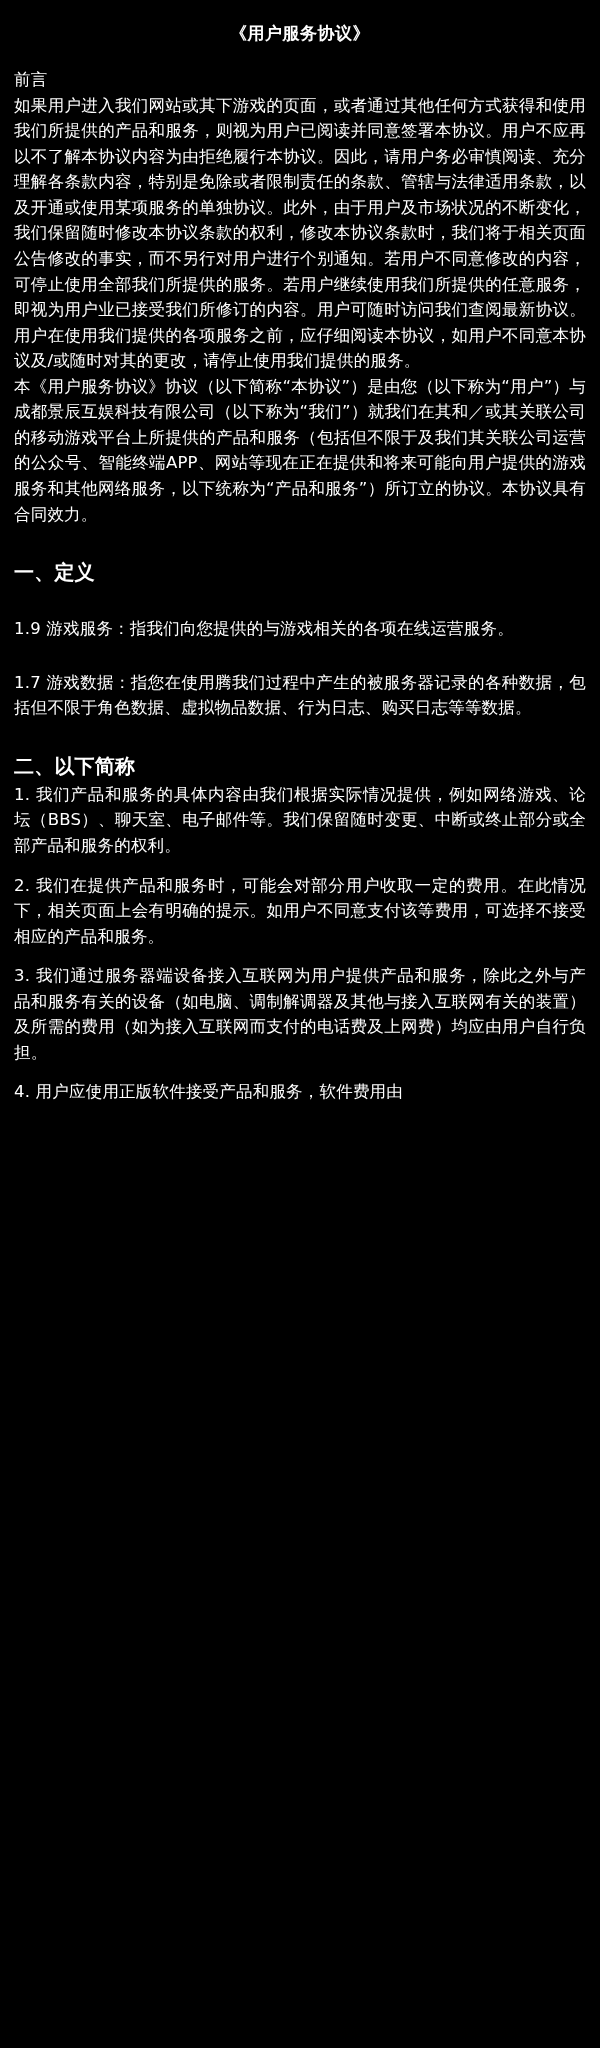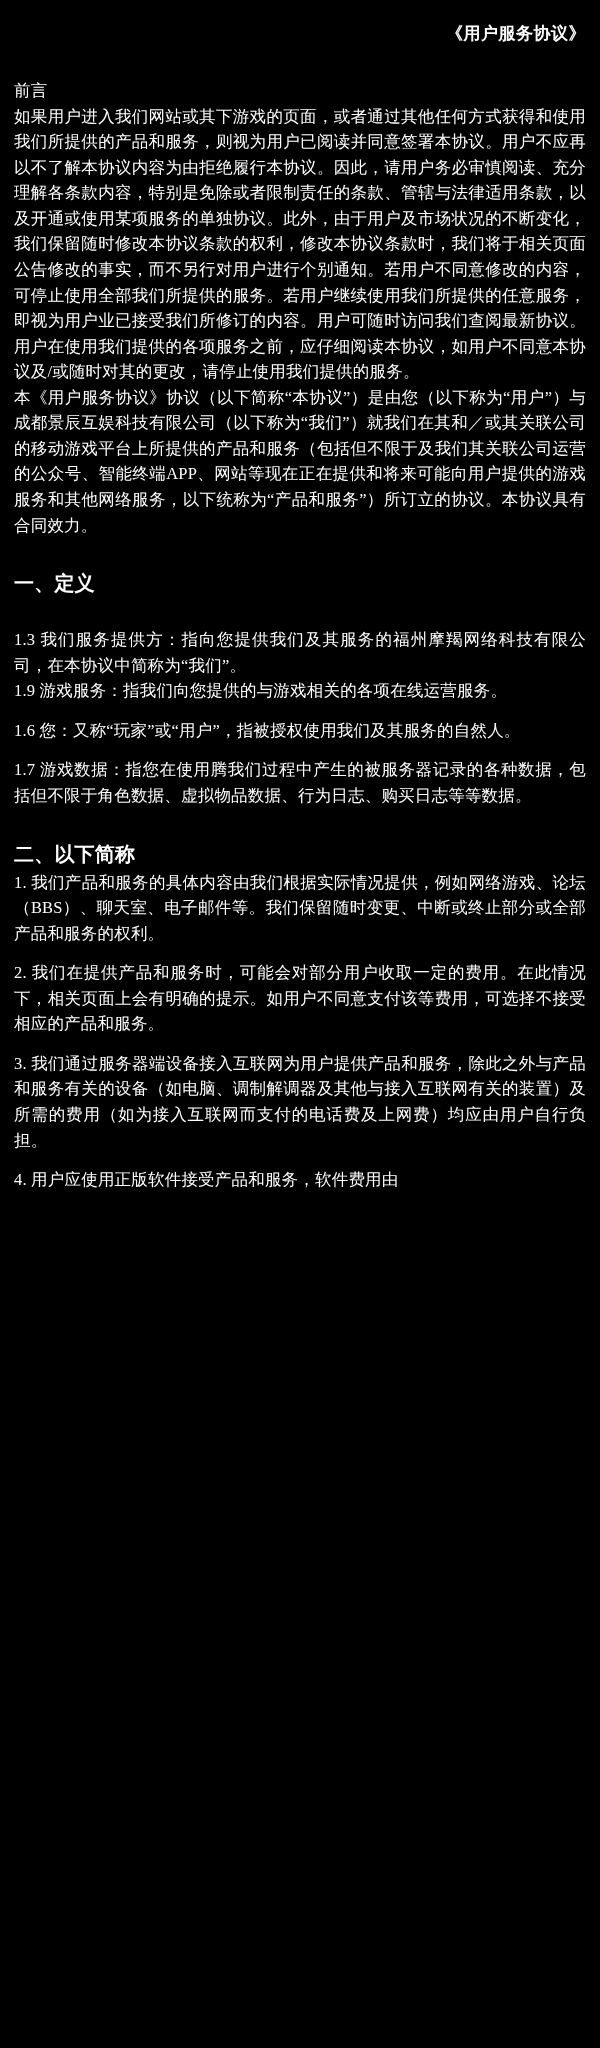--- a/index.html
+++ b/index.html
@@ -14,39 +14,38 @@
     color: #ffffff;
   }
   .page {
     width: 600px;
     min-height: 2048px;
     box-sizing: border-box;
     padding: 18px 14px 10px 14px;
     background: #000000;
   }
   .doc-title {
-    text-align: right;
+    text-align: center;
     font-size: 17px;
     font-weight: bold;
     color: #ffffff;
-    margin: 4px 0 33px 0;
+    margin: 4px 0 22px 0;
     letter-spacing: 0.5px;
   }
   .section {
     margin: 0 0 14px 0;
   }
   .para {
     font-size: 16.5px;
     line-height: 1.55;
     color: #ffffff;
     text-align: justify;
     margin: 0;
     letter-spacing: 0.2px;
     word-break: break-all;
-    font-family: Liberation Serif, serif;
   }
   .para + .para {
     margin-top: 0px;
   }
   .heading {
     font-size: 20px;
     font-weight: bold;
     line-height: 1.55;
     color: #ffffff;
     margin: 0;
@@ -71,24 +70,22 @@
     <div class="para">如果用户进入我们网站或其下游戏的页面，或者通过其他任何方式获得和使用我们所提供的产品和服务，则视为用户已阅读并同意签署本协议。用户不应再以不了解本协议内容为由拒绝履行本协议。因此，请用户务必审慎阅读、充分理解各条款内容，特别是免除或者限制责任的条款、管辖与法律适用条款，以及开通或使用某项服务的单独协议。此外，由于用户及市场状况的不断变化，我们保留随时修改本协议条款的权利，修改本协议条款时，我们将于相关页面公告修改的事实，而不另行对用户进行个别通知。若用户不同意修改的内容，可停止使用全部我们所提供的服务。若用户继续使用我们所提供的任意服务，即视为用户业已接受我们所修订的内容。用户可随时访问我们查阅最新协议。用户在使用我们提供的各项服务之前，应仔细阅读本协议，如用户不同意本协议及/或随时对其的更改，请停止使用我们提供的服务。</div>
     <div class="para">本《用户服务协议》协议（以下简称“本协议”）是由您（以下称为“用户”）与成都景辰互娱科技有限公司（以下称为“我们”）就我们在其和／或其关联公司的移动游戏平台上所提供的产品和服务（包括但不限于及我们其关联公司运营的公众号、智能终端APP、网站等现在正在提供和将来可能向用户提供的游戏服务和其他网络服务，以下统称为“产品和服务”）所订立的协议。本协议具有合同效力。</div>
   </div>
 
   <div class="gap-lg"></div>
 
   <div class="section">
     <div class="heading">一、定义</div>
     <div class="gap-md"></div>
     <div class="gap-md"></div>
-    <div class="para">1.3 我们服务提供方：指向您提供我们及其服务的福州摩羯网络科技有限公司，在本协议中简称为“我们”。</div>
     <div class="para">1.9 游戏服务：指我们向您提供的与游戏相关的各项在线运营服务。</div>
     <div class="gap-md"></div>
-    <div class="para">1.6 您：又称“玩家”或“用户”，指被授权使用我们及其服务的自然人。</div>
     <div class="gap-md"></div>
     <div class="para">1.7 游戏数据：指您在使用腾我们过程中产生的被服务器记录的各种数据，包括但不限于角色数据、虚拟物品数据、行为日志、购买日志等等数据。</div>
   </div>
 
   <div class="gap-lg"></div>
 
   <div class="section">
     <div class="heading">二、以下简称</div>
     <div class="para">1. 我们产品和服务的具体内容由我们根据实际情况提供，例如网络游戏、论坛（BBS）、聊天室、电子邮件等。我们保留随时变更、中断或终止部分或全部产品和服务的权利。</div>
     <div class="gap-md"></div>

